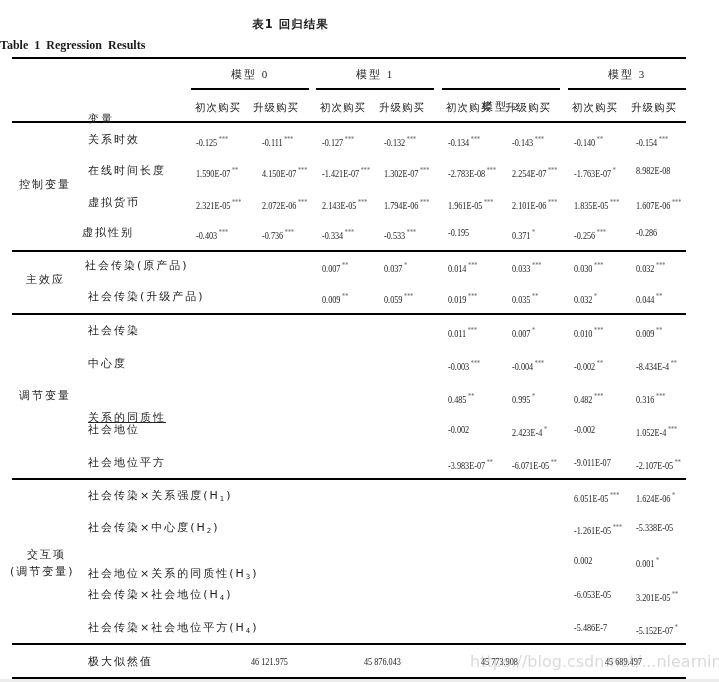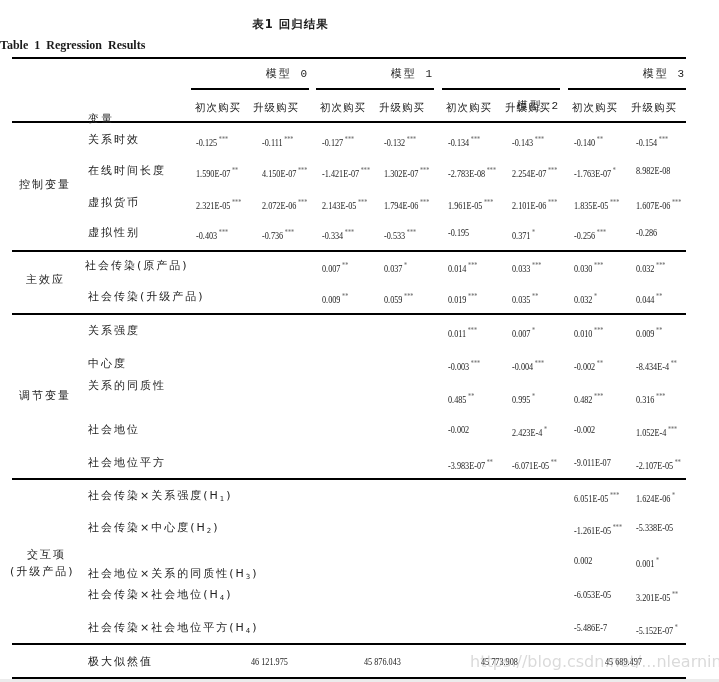--- a/index.html
+++ b/index.html
@@ -9,21 +9,21 @@
               font-family:"DejaVu Sans", sans-serif; font-weight:bold; font-size:11.5px; letter-spacing:1px; }
   .title-en { position:absolute; top:38px; left:0; width:719px; 
               font-family:"Liberation Serif", serif; font-weight:bold; font-size:12px; word-spacing:3px; }
   .rule { position:absolute; left:12px; width:674px; height:2px; background:#000; }
   .subrule { position:absolute; height:2px; background:#000; }
   .t { position:absolute; white-space:nowrap; font-size:10.5px; line-height:14px; }
   .cn { font-family:"DejaVu Sans", sans-serif; font-size:11px; letter-spacing:2px; color:#222; }
   .hdr { font-family:"DejaVu Sans", sans-serif; font-size:10.5px; letter-spacing:1px; color:#222; }
   .num { font-family:"Liberation Serif", serif; font-size:10px; color:#222; transform:scaleX(0.82); transform-origin:left center; }
   .sig { font-size:7.5px; color:#666; vertical-align:4px; margin-left:2px; letter-spacing:0; }
-  .grp { font-family:Liberation Mono, monospace; font-size:11px; letter-spacing:2px; color:#222; text-align:right; }
+  .grp { font-family:Liberation Serif, serif; font-size:11px; letter-spacing:2px; color:#222; text-align:center; }
   .watermark { position:absolute; left:470px; top:652px; font-family:"DejaVu Sans", sans-serif;
                font-size:16px; color:rgba(150,150,150,0.35); white-space:nowrap; }
   .footer-band { position:absolute; left:0; top:679px; width:719px; height:3px; background:#ececec; }
   sub { font-size:7px; vertical-align:-2px; }
 </style>
 </head>
 <body>
 
 <div class="title-cn">表1  回归结果</div>
 <div class="title-en">Table 1   Regression Results</div>
@@ -52,21 +52,21 @@
 <div class="t hdr" style="left:379px;top:100px;">升级购买</div>
 <div class="t hdr" style="left:446px;top:100px;">初次购买</div>
 <div class="t hdr" style="left:505px;top:100px;">升级购买</div>
 <div class="t hdr" style="left:572px;top:100px;">初次购买</div>
 <div class="t hdr" style="left:631px;top:100px;">升级购买</div>
 
 <div class="t cn" style="left:19px;top:178px;">控制变量</div>
 <div class="t cn" style="left:26px;top:273px;">主效应</div>
 <div class="t cn" style="left:19px;top:389px;">调节变量</div>
 <div class="t cn" style="left:27px;top:548px;">交互项</div>
-<div class="t cn" style="left:10px;top:565px;">(升级产品)</div>
+<div class="t cn" style="left:10px;top:565px;">(调节变量)</div>
 
 <div id="rows">
     <div class="t cn" style="left: 88px; top: 133px;"><span>关系时效</span></div>
     <div class="t num" style="left: 196px; top: 133px;"><span>-0.125</span><span class="sig">***</span></div>
     <div class="t num" style="left: 262px; top: 133px;"><span>-0.111</span><span class="sig">***</span></div>
     <div class="t num" style="left: 322px; top: 133px;"><span>-0.127</span><span class="sig">***</span></div>
     <div class="t num" style="left: 384px; top: 133px;"><span>-0.132</span><span class="sig">***</span></div>
     <div class="t num" style="left: 448px; top: 133px;"><span>-0.134</span><span class="sig">***</span></div>
     <div class="t num" style="left: 512px; top: 133px;"><span>-0.143</span><span class="sig">***</span></div>
     <div class="t num" style="left: 574px; top: 133px;"><span>-0.140</span><span class="sig">**</span></div>
@@ -82,21 +82,21 @@
     <div class="t num" style="left: 636px; top: 164px;"><span>8.982E-08</span></div>
     <div class="t cn" style="left: 88px; top: 196px;"><span>虚拟货币</span></div>
     <div class="t num" style="left: 196px; top: 196px;"><span>2.321E-05</span><span class="sig">***</span></div>
     <div class="t num" style="left: 262px; top: 196px;"><span>2.072E-06</span><span class="sig">***</span></div>
     <div class="t num" style="left: 322px; top: 196px;"><span>2.143E-05</span><span class="sig">***</span></div>
     <div class="t num" style="left: 384px; top: 196px;"><span>1.794E-06</span><span class="sig">***</span></div>
     <div class="t num" style="left: 448px; top: 196px;"><span>1.961E-05</span><span class="sig">***</span></div>
     <div class="t num" style="left: 512px; top: 196px;"><span>2.101E-06</span><span class="sig">***</span></div>
     <div class="t num" style="left: 574px; top: 196px;"><span>1.835E-05</span><span class="sig">***</span></div>
     <div class="t num" style="left: 636px; top: 196px;"><span>1.607E-06</span><span class="sig">***</span></div>
-    <div class="t cn" style="left: 88px; top: 226px;"><span>虚拟性别</span></div>
+    <div class="t cn" style="left: 82px; top: 226px;"><span>虚拟性别</span></div>
     <div class="t num" style="left: 196px; top: 226px;"><span>-0.403</span><span class="sig">***</span></div>
     <div class="t num" style="left: 262px; top: 226px;"><span>-0.736</span><span class="sig">***</span></div>
     <div class="t num" style="left: 322px; top: 226px;"><span>-0.334</span><span class="sig">***</span></div>
     <div class="t num" style="left: 384px; top: 226px;"><span>-0.533</span><span class="sig">***</span></div>
     <div class="t num" style="left: 448px; top: 226px;"><span>-0.195</span></div>
     <div class="t num" style="left: 512px; top: 226px;"><span>0.371</span><span class="sig">*</span></div>
     <div class="t num" style="left: 574px; top: 226px;"><span>-0.256</span><span class="sig">***</span></div>
     <div class="t num" style="left: 636px; top: 226px;"><span>-0.286</span></div>
     <div class="t cn" style="left: 85px; top: 259px;"><span>社会传染(原产品)</span></div>
     <div class="t num" style="left: 322px; top: 259px;"><span>0.007</span><span class="sig">**</span></div>
@@ -105,31 +105,31 @@
     <div class="t num" style="left: 512px; top: 259px;"><span>0.033</span><span class="sig">***</span></div>
     <div class="t num" style="left: 574px; top: 259px;"><span>0.030</span><span class="sig">***</span></div>
     <div class="t num" style="left: 636px; top: 259px;"><span>0.032</span><span class="sig">***</span></div>
     <div class="t cn" style="left: 88px; top: 290px;"><span>社会传染(升级产品)</span></div>
     <div class="t num" style="left: 322px; top: 290px;"><span>0.009</span><span class="sig">**</span></div>
     <div class="t num" style="left: 384px; top: 290px;"><span>0.059</span><span class="sig">***</span></div>
     <div class="t num" style="left: 448px; top: 290px;"><span>0.019</span><span class="sig">***</span></div>
     <div class="t num" style="left: 512px; top: 290px;"><span>0.035</span><span class="sig">**</span></div>
     <div class="t num" style="left: 574px; top: 290px;"><span>0.032</span><span class="sig">*</span></div>
     <div class="t num" style="left: 636px; top: 290px;"><span>0.044</span><span class="sig">**</span></div>
-    <div class="t cn" style="left: 88px; top: 324px;"><span>关系强度</span></div>
+    <div class="t cn" style="left: 88px; top: 324px;"><span>社会传染</span></div>
     <div class="t num" style="left: 448px; top: 324px;"><span>0.011</span><span class="sig">***</span></div>
     <div class="t num" style="left: 512px; top: 324px;"><span>0.007</span><span class="sig">*</span></div>
     <div class="t num" style="left: 574px; top: 324px;"><span>0.010</span><span class="sig">***</span></div>
     <div class="t num" style="left: 636px; top: 324px;"><span>0.009</span><span class="sig">**</span></div>
     <div class="t cn" style="left: 88px; top: 357px;"><span>中心度</span></div>
     <div class="t num" style="left: 448px; top: 357px;"><span>-0.003</span><span class="sig">***</span></div>
     <div class="t num" style="left: 512px; top: 357px;"><span>-0.004</span><span class="sig">***</span></div>
     <div class="t num" style="left: 574px; top: 357px;"><span>-0.002</span><span class="sig">**</span></div>
     <div class="t num" style="left: 636px; top: 357px;"><span>-8.434E-4</span><span class="sig">**</span></div>
-    <div class="t cn" style="left: 88px; top: 379px;"><span>关系的同质性</span></div>
+    <div class="t cn" style="left: 88px; top: 411px; text-decoration: underline;"><span>关系的同质性</span></div>
     <div class="t num" style="left: 448px; top: 390px;"><span>0.485</span><span class="sig">**</span></div>
     <div class="t num" style="left: 512px; top: 390px;"><span>0.995</span><span class="sig">*</span></div>
     <div class="t num" style="left: 574px; top: 390px;"><span>0.482</span><span class="sig">***</span></div>
     <div class="t num" style="left: 636px; top: 390px;"><span>0.316</span><span class="sig">***</span></div>
     <div class="t cn" style="left: 88px; top: 423px; text-align: right;"><span>社会地位</span></div>
     <div class="t num" style="left: 448px; top: 423px;"><span>-0.002</span></div>
     <div class="t num" style="left: 512px; top: 423px;"><span>2.423E-4</span><span class="sig">*</span></div>
     <div class="t num" style="left: 574px; top: 423px;"><span>-0.002</span></div>
     <div class="t num" style="left: 636px; top: 423px;"><span>1.052E-4</span><span class="sig">***</span></div>
     <div class="t cn" style="left: 88px; top: 456px;"><span>社会地位平方</span></div>

